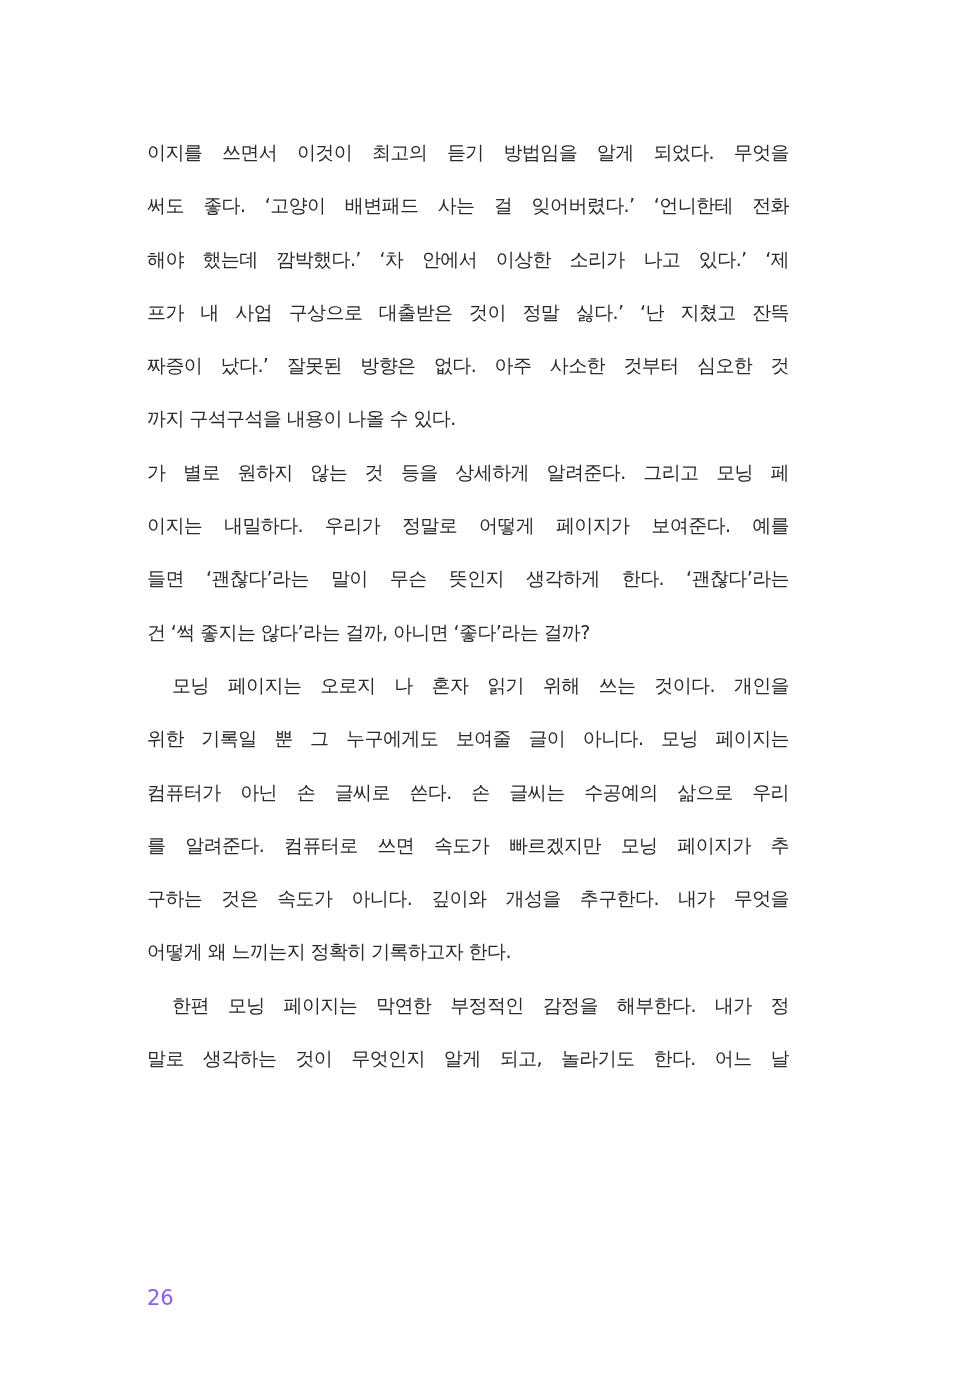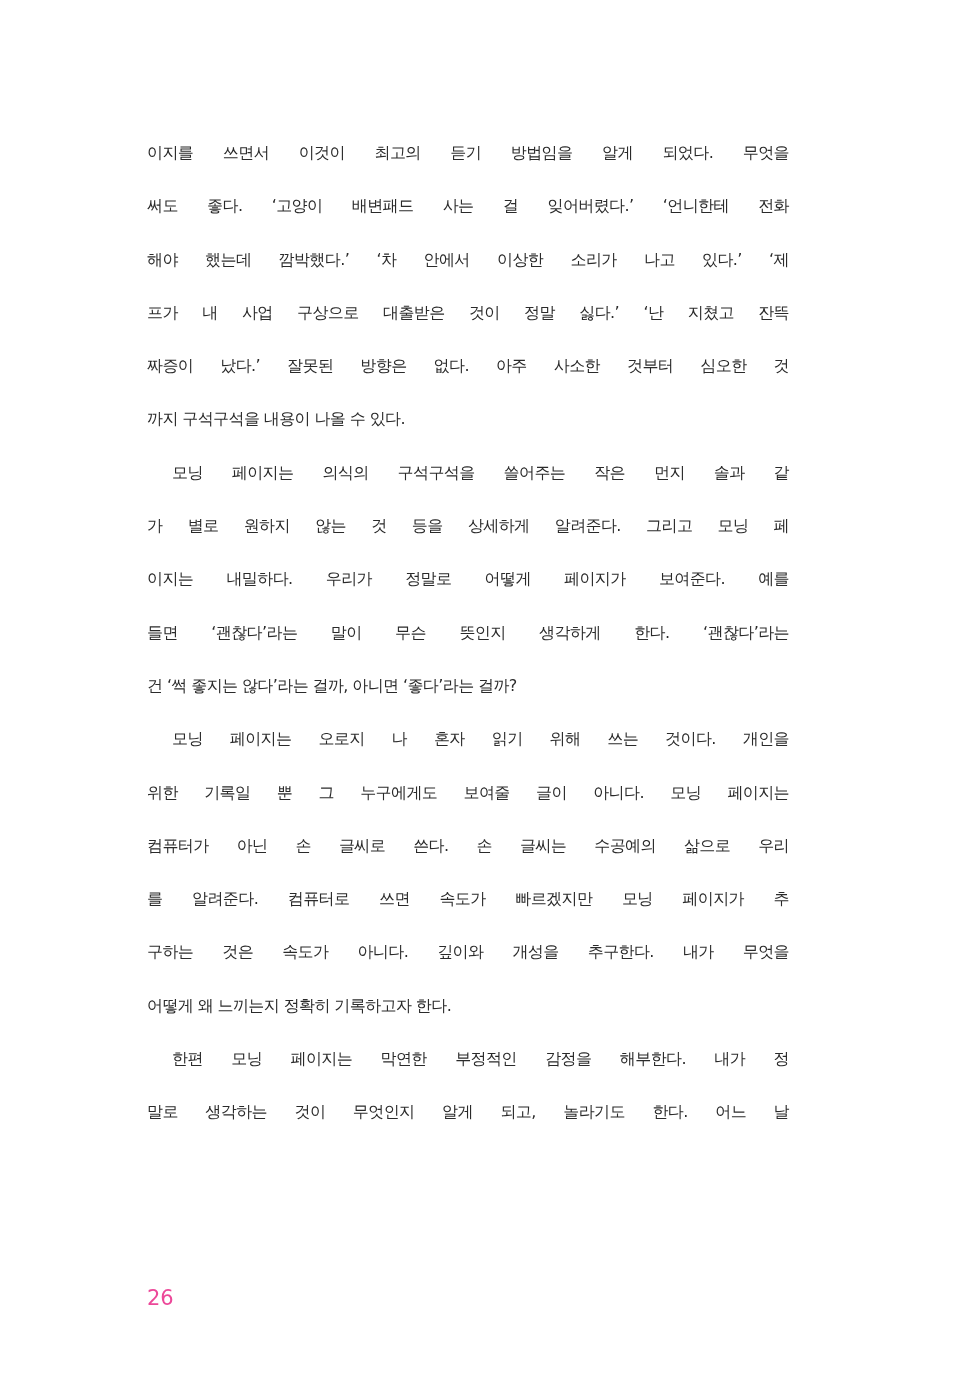--- a/index.html
+++ b/index.html
@@ -1,46 +1,45 @@
 <!DOCTYPE html>
 <html><head>
   <meta charset="utf-8">
   <style>
     html, body { margin: 0; padding: 0; background: #ffffff; }
     body { width: 967px; height: 1400px; position: relative; overflow: hidden; }
     .page { position: absolute; left: 0; top: 0; width: 967px; height: 1400px; background: #ffffff; }
     .body-text {
       position: absolute; left: 147px; top: 126px; width: 642px;
       font-family: "DejaVu Sans", "Liberation Sans", sans-serif;
-      font-size: 16px; line-height: 53.3px; color: #2a2a2a;
+      font-size: 19px; line-height: 53.3px; color: #2a2a2a;
       letter-spacing: -0.6px;
     }
     .line { display: block; white-space: nowrap; height: 53.3px; text-align: justify; text-align-last: justify; }
     .line.last { text-align-last: left; }
     .line.indent { padding-left: 25px; }
     .page-number {
       position: absolute; left: 147px; top: 1286px;
       font-family: "DejaVu Sans", "Liberation Sans", sans-serif;
-      font-size: 21px; color: #ec4899;
+      font-size: 21px; color: #8b5cf6;
     }
   </style>
 </head>
 <body>
 
 <div class="page">
   <div class="body-text">
 
     <span class="line">이지를 쓰면서 이것이 최고의 듣기 방법임을 알게 되었다. 무엇을</span>
     <span class="line">써도 좋다. ‘고양이 배변패드 사는 걸 잊어버렸다.’ ‘언니한테 전화</span>
     <span class="line">해야 했는데 깜박했다.’ ‘차 안에서 이상한 소리가 나고 있다.’ ‘제</span>
     <span class="line">프가 내 사업 구상으로 대출받은 것이 정말 싫다.’ ‘난 지쳤고 잔뜩</span>
     <span class="line">짜증이 났다.’ 잘못된 방향은 없다. 아주 사소한 것부터 심오한 것</span>
     <span class="line last">까지 구석구석을 내용이 나올 수 있다.</span>
 
-    <span class="line indent">모닝 페이지는 의식의 구석구석을 쓸어주는 작은 먼지 솔과 같</span>
     <span class="line">가 별로 원하지 않는 것 등을 상세하게 알려준다. 그리고 모닝 페</span>
     <span class="line">이지는 내밀하다. 우리가 정말로 어떻게 페이지가 보여준다. 예를</span>
     <span class="line">들면 ‘괜찮다’라는 말이 무슨 뜻인지 생각하게 한다. ‘괜찮다’라는</span>
     <span class="line last">건 ‘썩 좋지는 않다’라는 걸까, 아니면 ‘좋다’라는 걸까?</span>
 
     <span class="line indent">모닝 페이지는 오로지 나 혼자 읽기 위해 쓰는 것이다. 개인을</span>
     <span class="line">위한 기록일 뿐 그 누구에게도 보여줄 글이 아니다. 모닝 페이지는</span>
     <span class="line">컴퓨터가 아닌 손 글씨로 쓴다. 손 글씨는 수공예의 삶으로 우리</span>
     <span class="line">를 알려준다. 컴퓨터로 쓰면 속도가 빠르겠지만 모닝 페이지가 추</span>
     <span class="line">구하는 것은 속도가 아니다. 깊이와 개성을 추구한다. 내가 무엇을</span>

